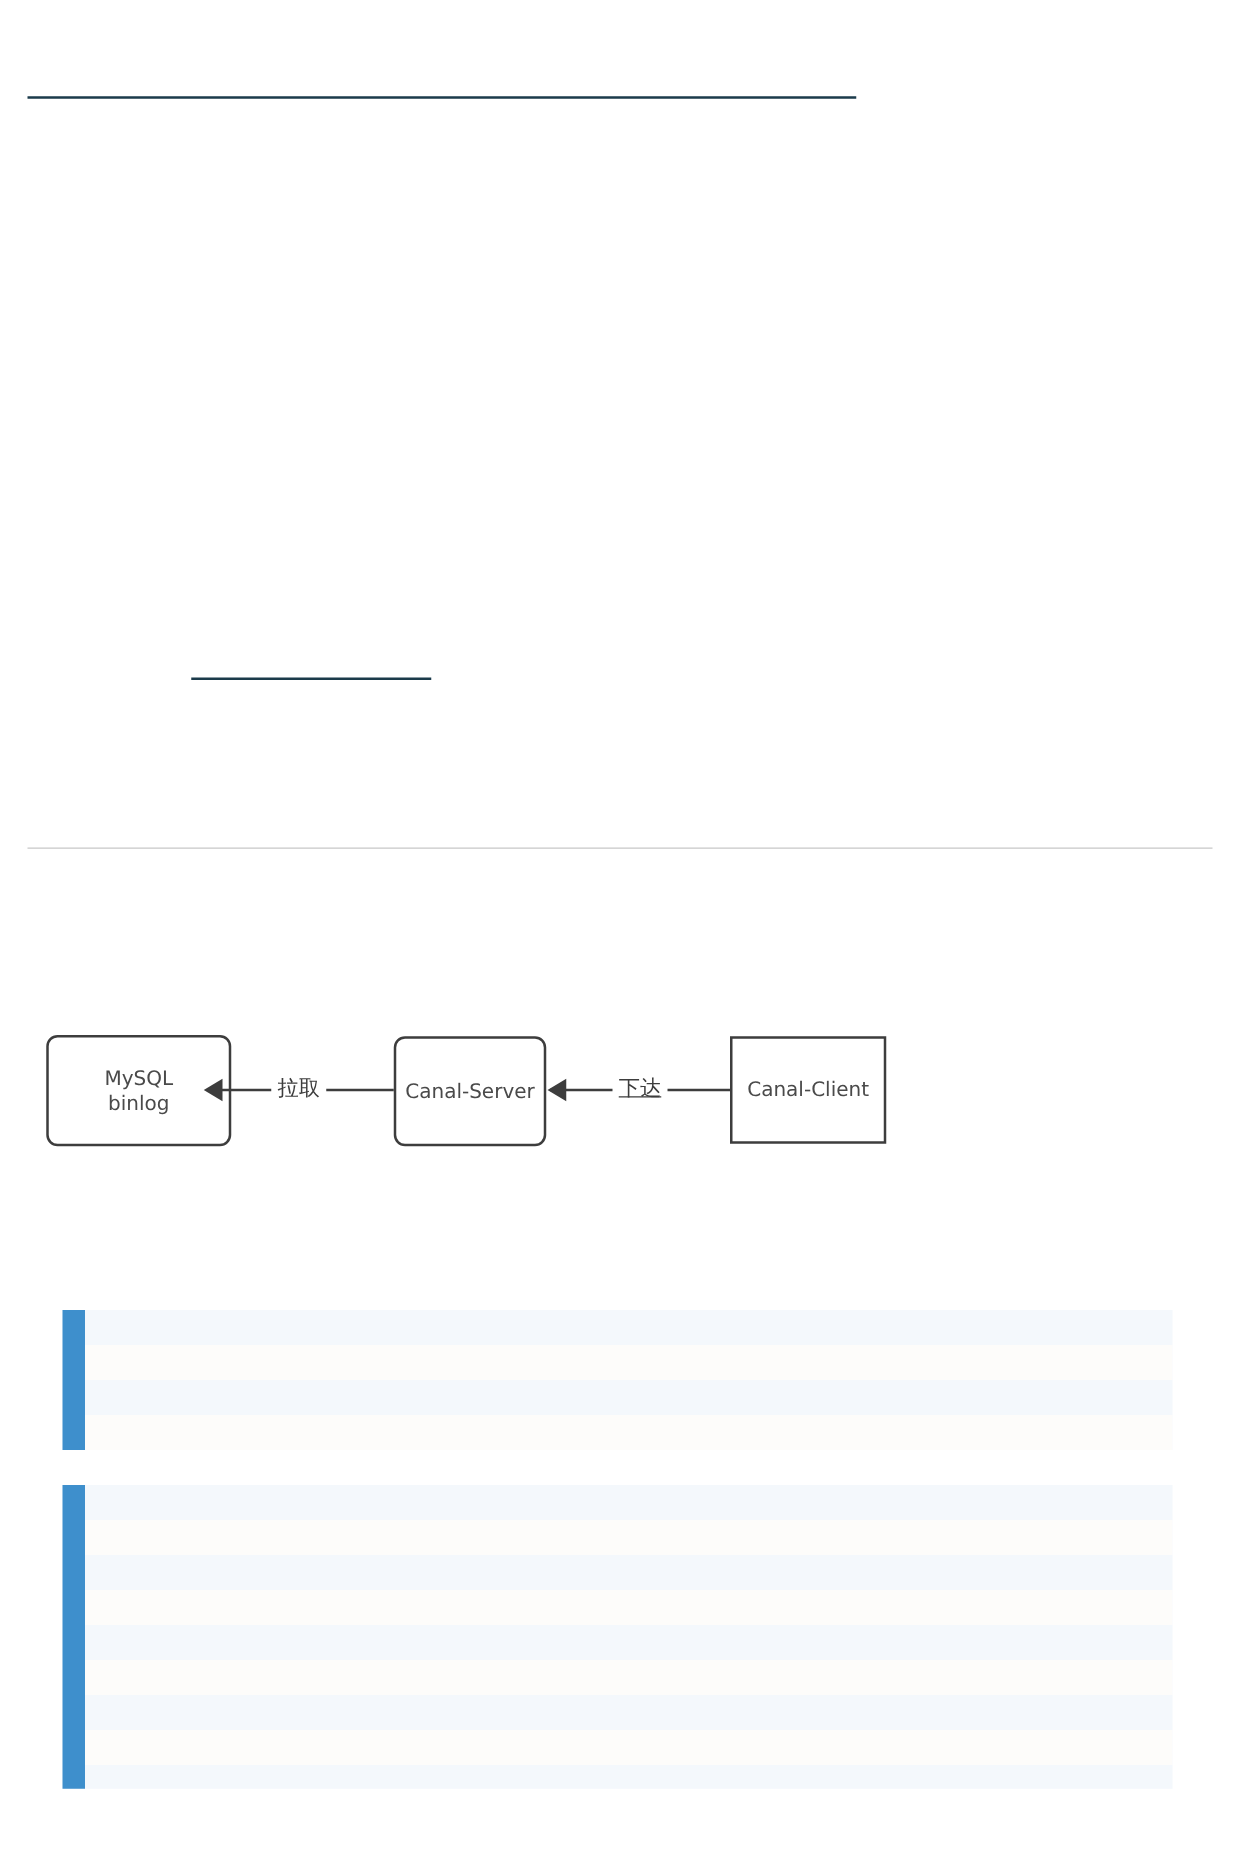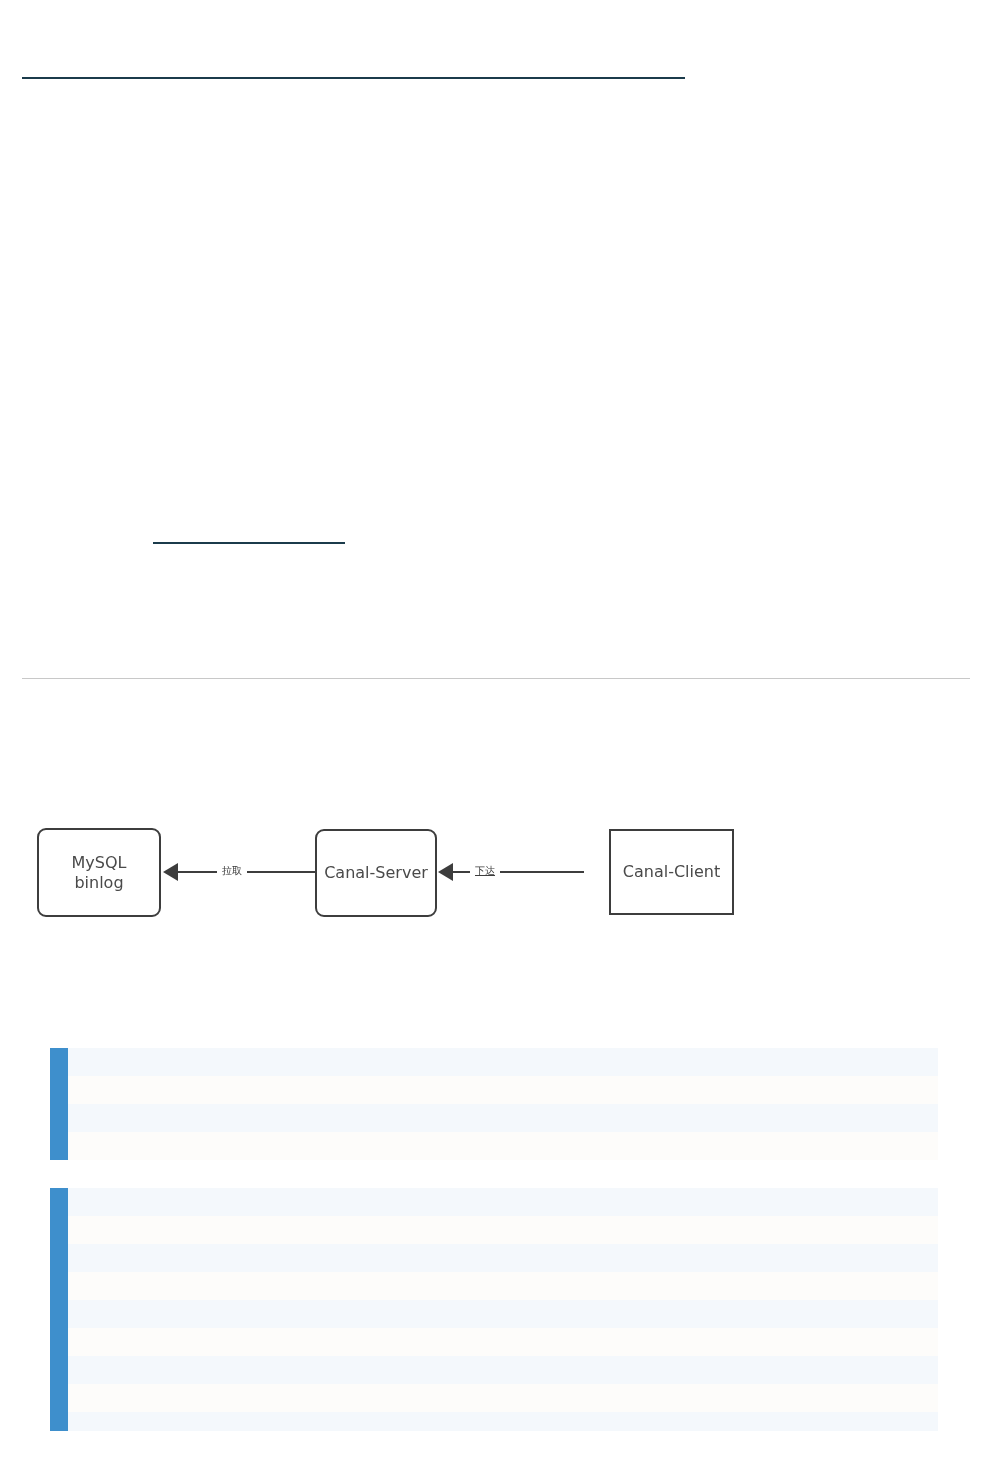--- a/index.html
+++ b/index.html
@@ -75,23 +75,23 @@
     font-family: "DejaVu Sans", "Liberation Sans", sans-serif;
     box-sizing: border-box;
   }
   .node .node-label {
     display: block;
     white-space: pre-line;
   }
   .node.rounded { border-radius: 9px; }
   .node.square  { border-radius: 0; }
 
-  .node-mysql  { left: 37px;  top: 28px; width: 124px; height: 89px; }
+  .node-mysql  { left: 37px;  top: 28px; width: 148px; height: 89px; }
   .node-server { left: 315px; top: 29px; width: 122px; height: 88px; }
-  .node-client { left: 584px; top: 29px; width: 125px; height: 86px; margin-left: 25px; }
+  .node-client { left: 584px; top: 29px; width: 125px; height: 86px; }
 
   
   .arrow {
     position: absolute;
     height: 2px;
     background: #3d3d3d;
     top: 71px;
   }
   .arrow-1 { left: 170px; width: 145px; }
   .arrow-2 { left: 440px; width: 144px; }
@@ -105,28 +105,28 @@
     border-right: 15px solid #3d3d3d;
   }
   .arrow-head-1 { left: 163px; }
   .arrow-head-2 { left: 438px; }
 
   .arrow-label {
     position: absolute;
     top: 58px;
     background: #ffffff;
     padding: 0 5px;
-    font-size: 10px;
+    font-size: 17px;
     line-height: 26px;
     color: #3d3d3d;
     font-family: "DejaVu Sans", sans-serif;
     white-space: nowrap;
   }
   .arrow-label-1 { left: 217px; }
-  .arrow-label-2 { left: 470px; text-decoration: underline; }
+  .arrow-label-2 { left: 490px; text-decoration: underline; }
 
   
   .code-block {
     position: absolute;
     left: 50px;
     width: 888px;
     background: #f7fafd;
     border-left: 18px solid #3e8fcc;
     box-sizing: border-box;
     padding: 0;

